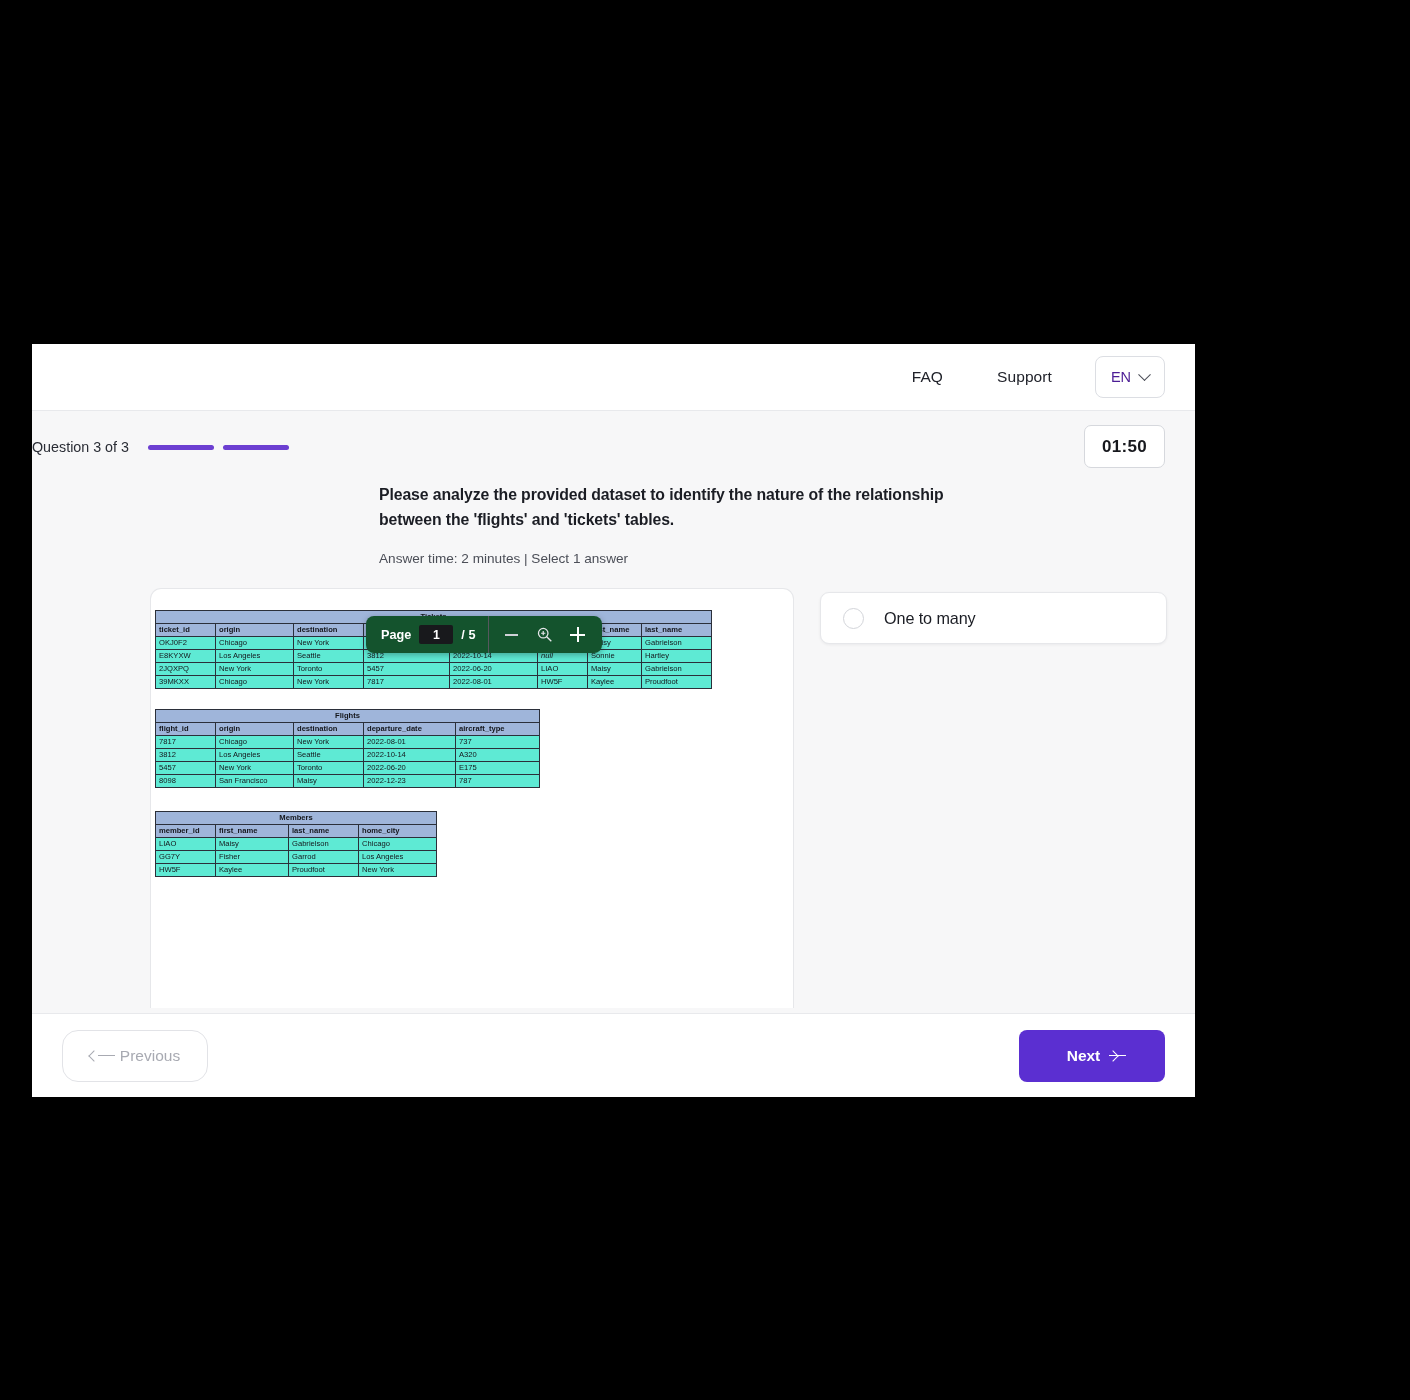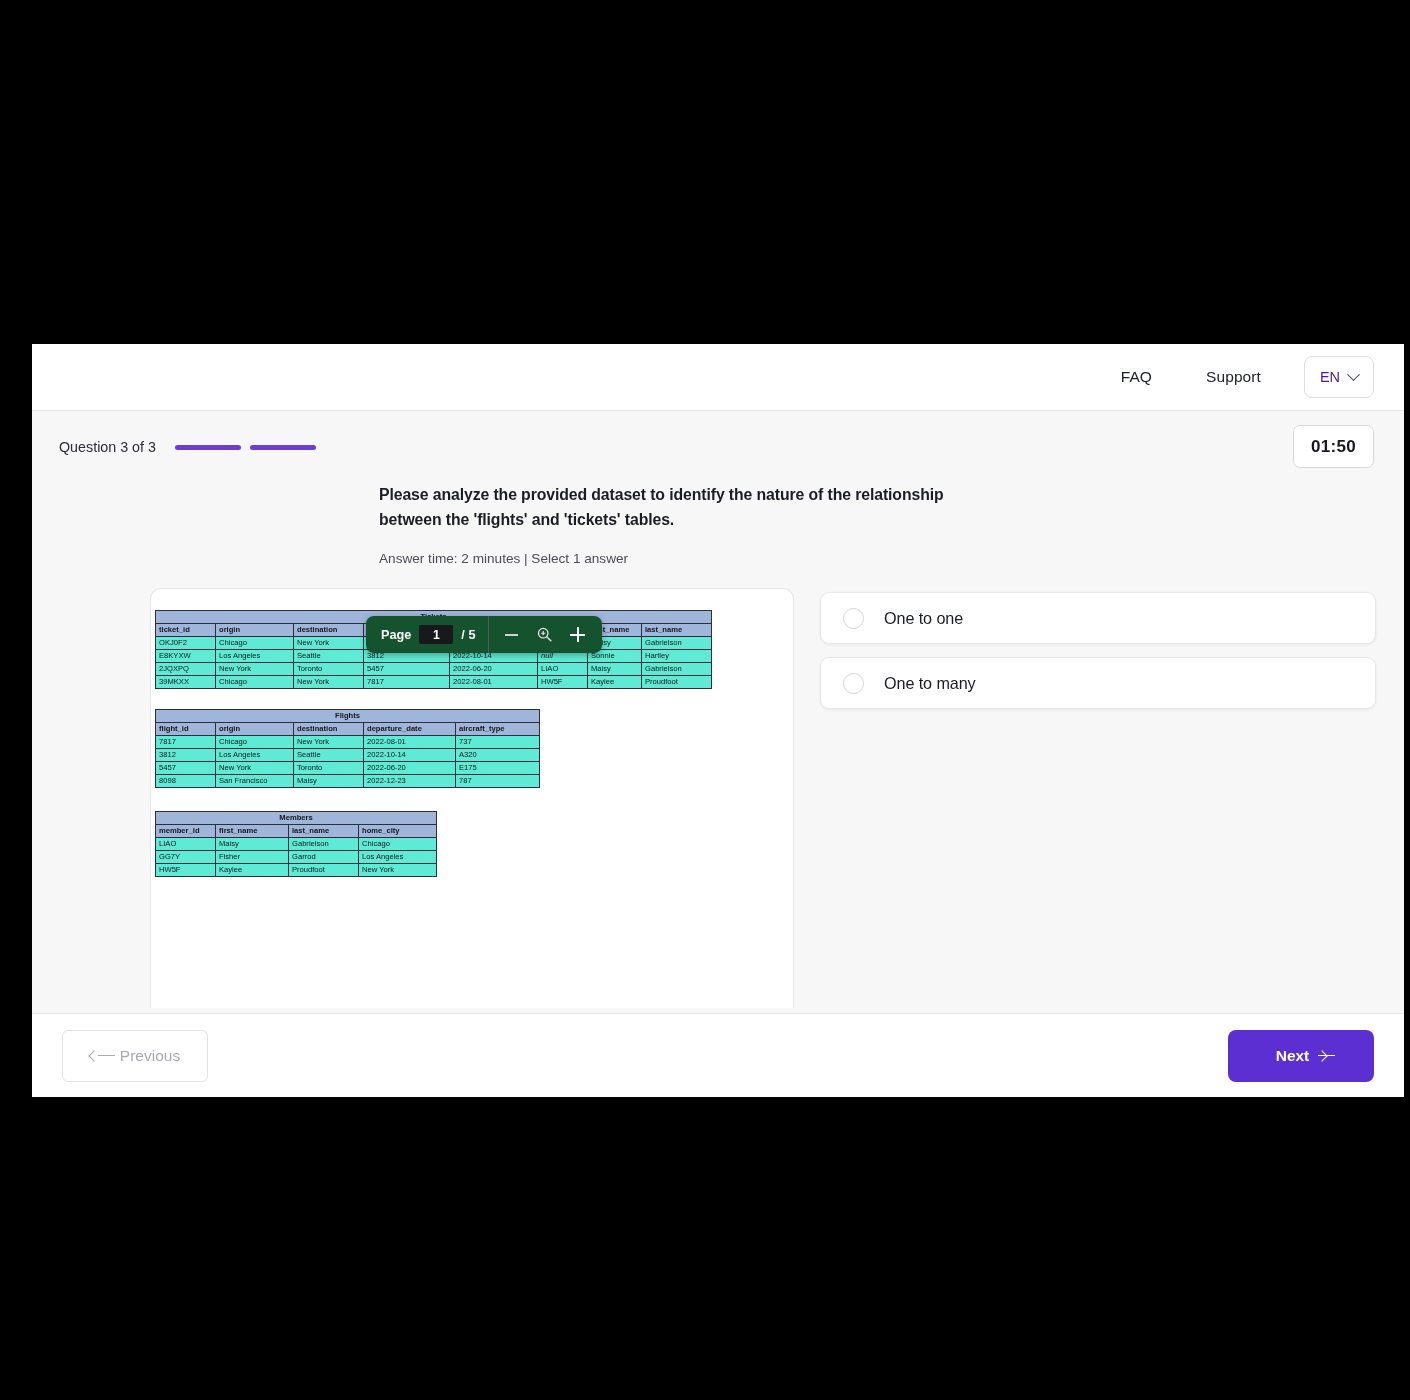--- a/index.html
+++ b/index.html
@@ -5,21 +5,21 @@
   * { box-sizing: border-box; margin: 0; padding: 0; }
   html, body {
     width: 1410px; height: 1400px;
     background: #000;
     font-family: "Liberation Sans", sans-serif;
     overflow: hidden;
   }
   .page {
     position: absolute;
     left: 32px; top: 344px;
-    width: 1372px; height: 753px;
+    width: 1163px; height: 753px;
     background: #f7f7f8;
     overflow: hidden;
   }
   
   .topbar {
     height: 67px; background: #ffffff;
     border-bottom: 1px solid #e8e9ec;
     display: flex; align-items: center; justify-content: flex-end;
     padding-right: 30px; gap: 0;
   }
@@ -34,21 +34,21 @@
     background: #fff; display: flex; align-items: center;
     justify-content: center; gap: 9px; cursor: pointer;
   }
   .lang-select .lbl { font-size: 14.5px; color: #4c1d95; }
   .chev { width: 9px; height: 9px; border-right: 1.6px solid #4a4d57;
           border-bottom: 1.6px solid #4a4d57; transform: rotate(45deg) translate(-2px,-2px); }
 
   
   .qbar {
     position: relative; height: 72px;
-    display: flex; align-items: center; padding-left: 27px;
+    display: flex; align-items: center; 
   }
   .qlabel { font-size: 14.3px; color: #2a2d35; }
   .progress { display: flex; gap: 9px; margin-left: 19px; }
   .seg { width: 66px; height: 5px; border-radius: 3px; background: #6c3fd1; }
   .timer {
     position: absolute; right: 30px; top: 14px;
     width: 81px; height: 43px;
     border: 1px solid #d6d8dd; border-radius: 7px; background: #fff;
     display: flex; align-items: center; justify-content: center;
     font-size: 17px; font-weight: bold; color: #17181d; letter-spacing: .3px;
@@ -150,21 +150,21 @@
   .ans-label { font-size: 16.2px; color: #1b1d24; letter-spacing: -.1px; }
 
   
   .footer {
     position: absolute; left: 0; bottom: 0; width: 100%; height: 84px;
     background: #fff; border-top: 1px solid #e8e9ec;
     display: flex; align-items: center; justify-content: space-between;
     padding: 0 30px;
   }
   .btn-prev {
-    width: 146px; height: 52px; border: 1px solid #e2e3e7; border-radius: 6px;
+    width: 146px; height: 52px; border: 1px solid #e2e3e7; border-radius: 16px;
     background: #fff; display: flex; align-items: center; justify-content: center;
     gap: 13px; font-size: 15.5px; color: #a8aab2; cursor: pointer;
   }
   .btn-next {
     width: 146px; height: 52px; border: none; border-radius: 8px;
     background: #5b2fd1; display: flex; align-items: center; justify-content: center;
     font-size: 15.5px; color: #fff; font-weight: bold; cursor: pointer;
   }
   .arrow-l, .arrow-r { position: relative; width: 17px; height: 11px; }
   .arrow-l::before, .arrow-r::before {
@@ -374,24 +374,20 @@
           </tr>
         </tbody>
           </table>
 
       </div>
     </div>
 
     <div class="answers">
       <div class="ans">
         <span class="radio"></span>
-        <span class="ans-label">One to one</span>
-      </div>
-      <div class="ans">
-        <span class="radio"></span>
         <span class="ans-label">One to many</span>
       </div>
     </div>
   </div>
 
   <div class="footer">
     <button class="btn-prev">
       <span class="arrow-l"></span>
       <span>Previous</span>
     </button>

